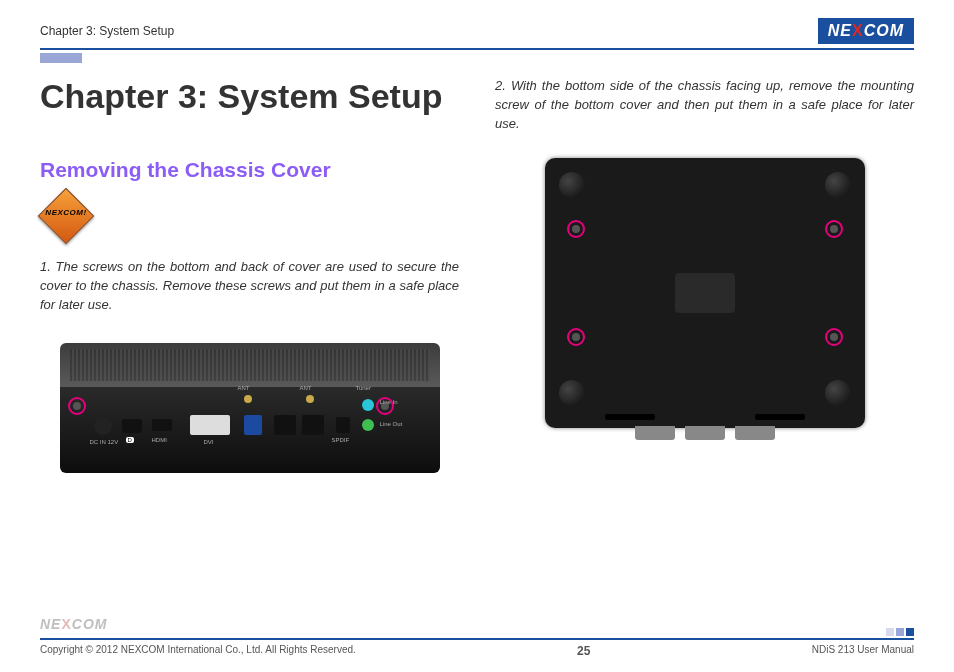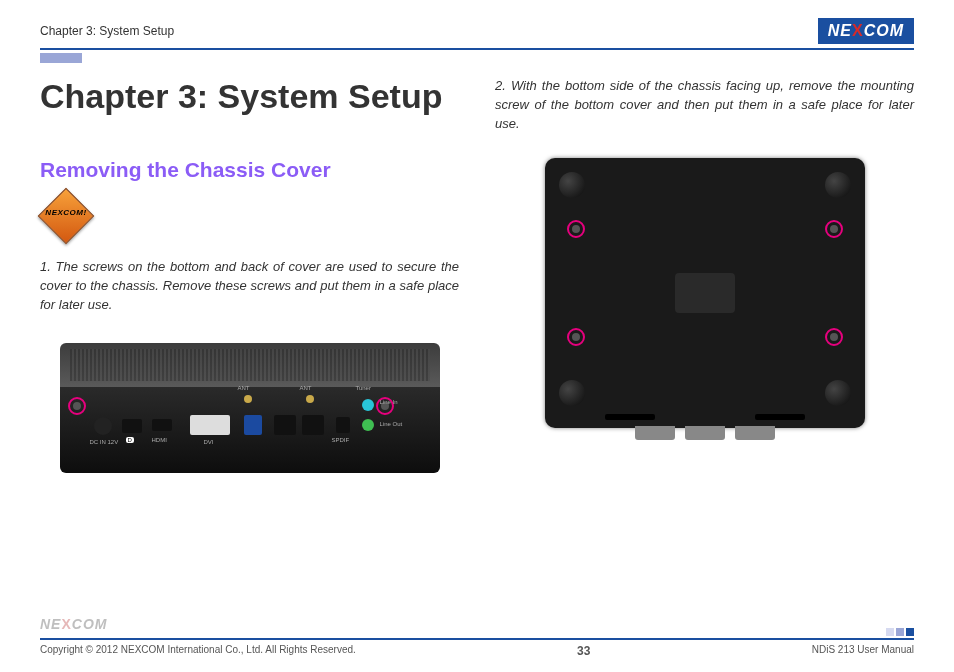--- a/index.html
+++ b/index.html
@@ -295,16 +295,16 @@
     <span>NE</span><span class="x">X</span><span>COM</span>
   </div>
   <div class="footer-squares">
     <span class="sq3"></span>
       <span class="sq2"></span>
       <span class="sq1"></span>
   </div>
   <div class="footer-line"></div>
   <div class="footer-row">
     <span>Copyright © 2012 NEXCOM International Co., Ltd. All Rights Reserved.</span>
-    <span class="footer-page">33</span>
+    <span class="footer-page">25</span>
     <span>NDiS 213 User Manual</span>
   </div>
 </div>
 
 </body></html>

